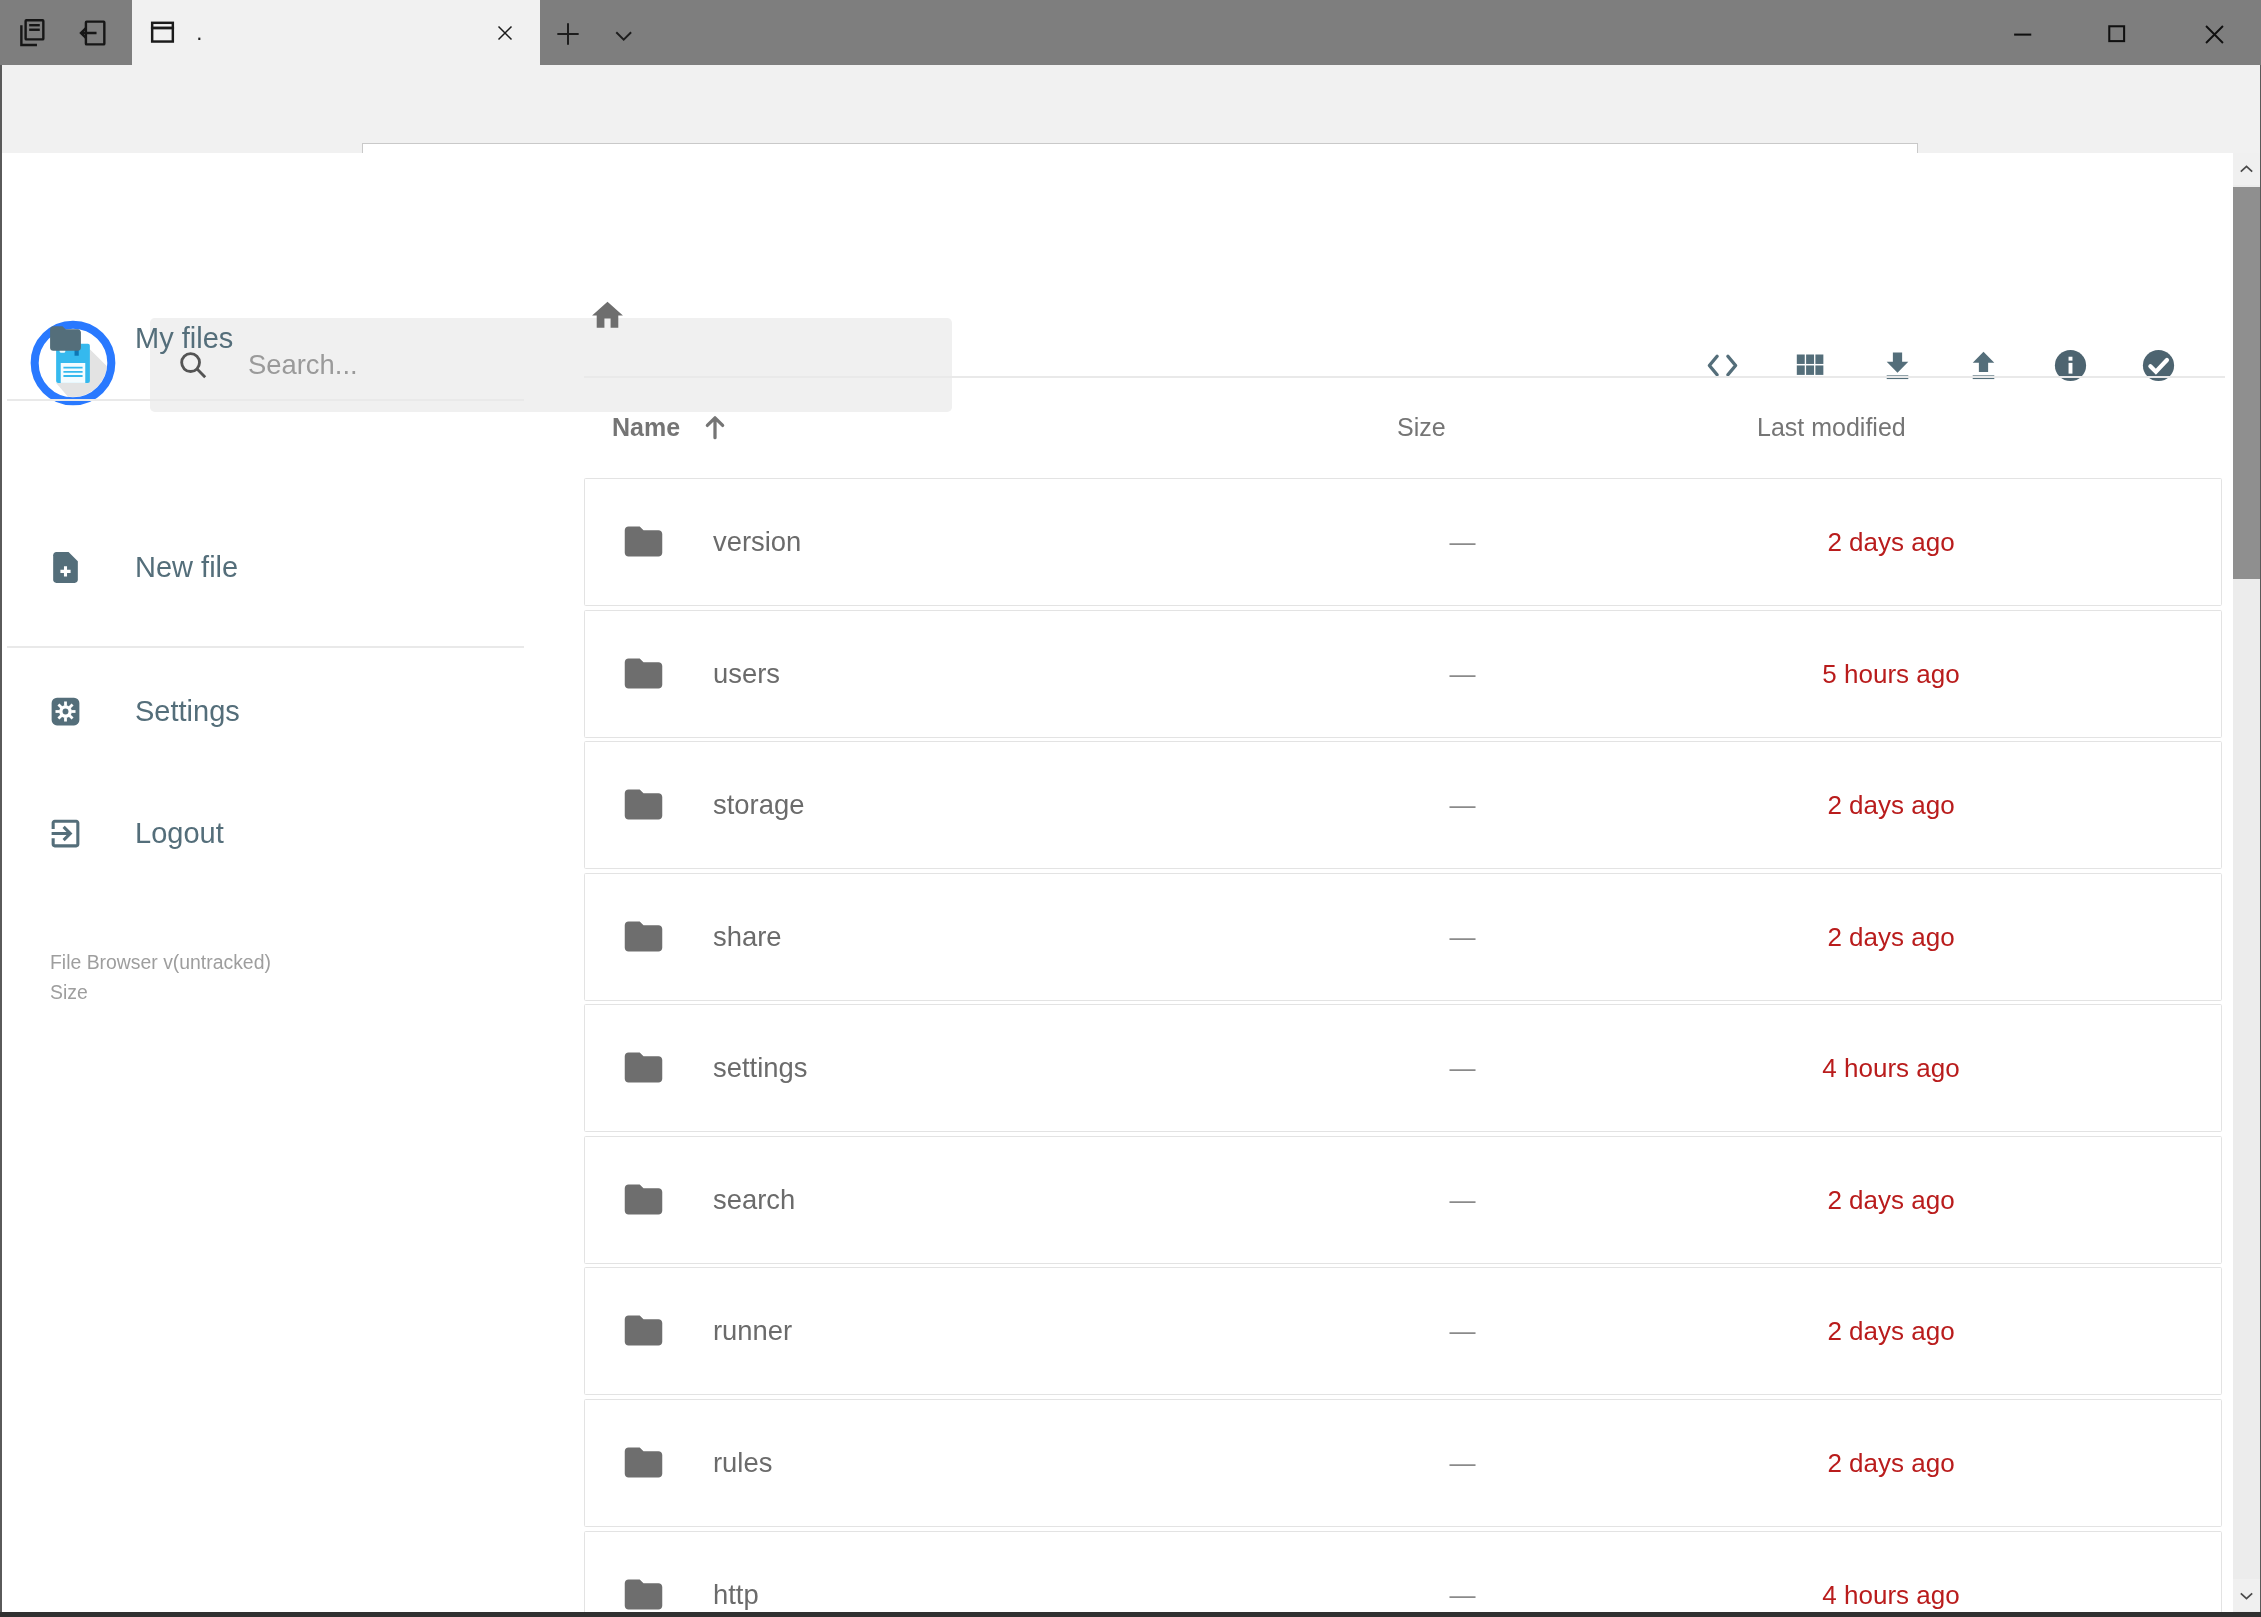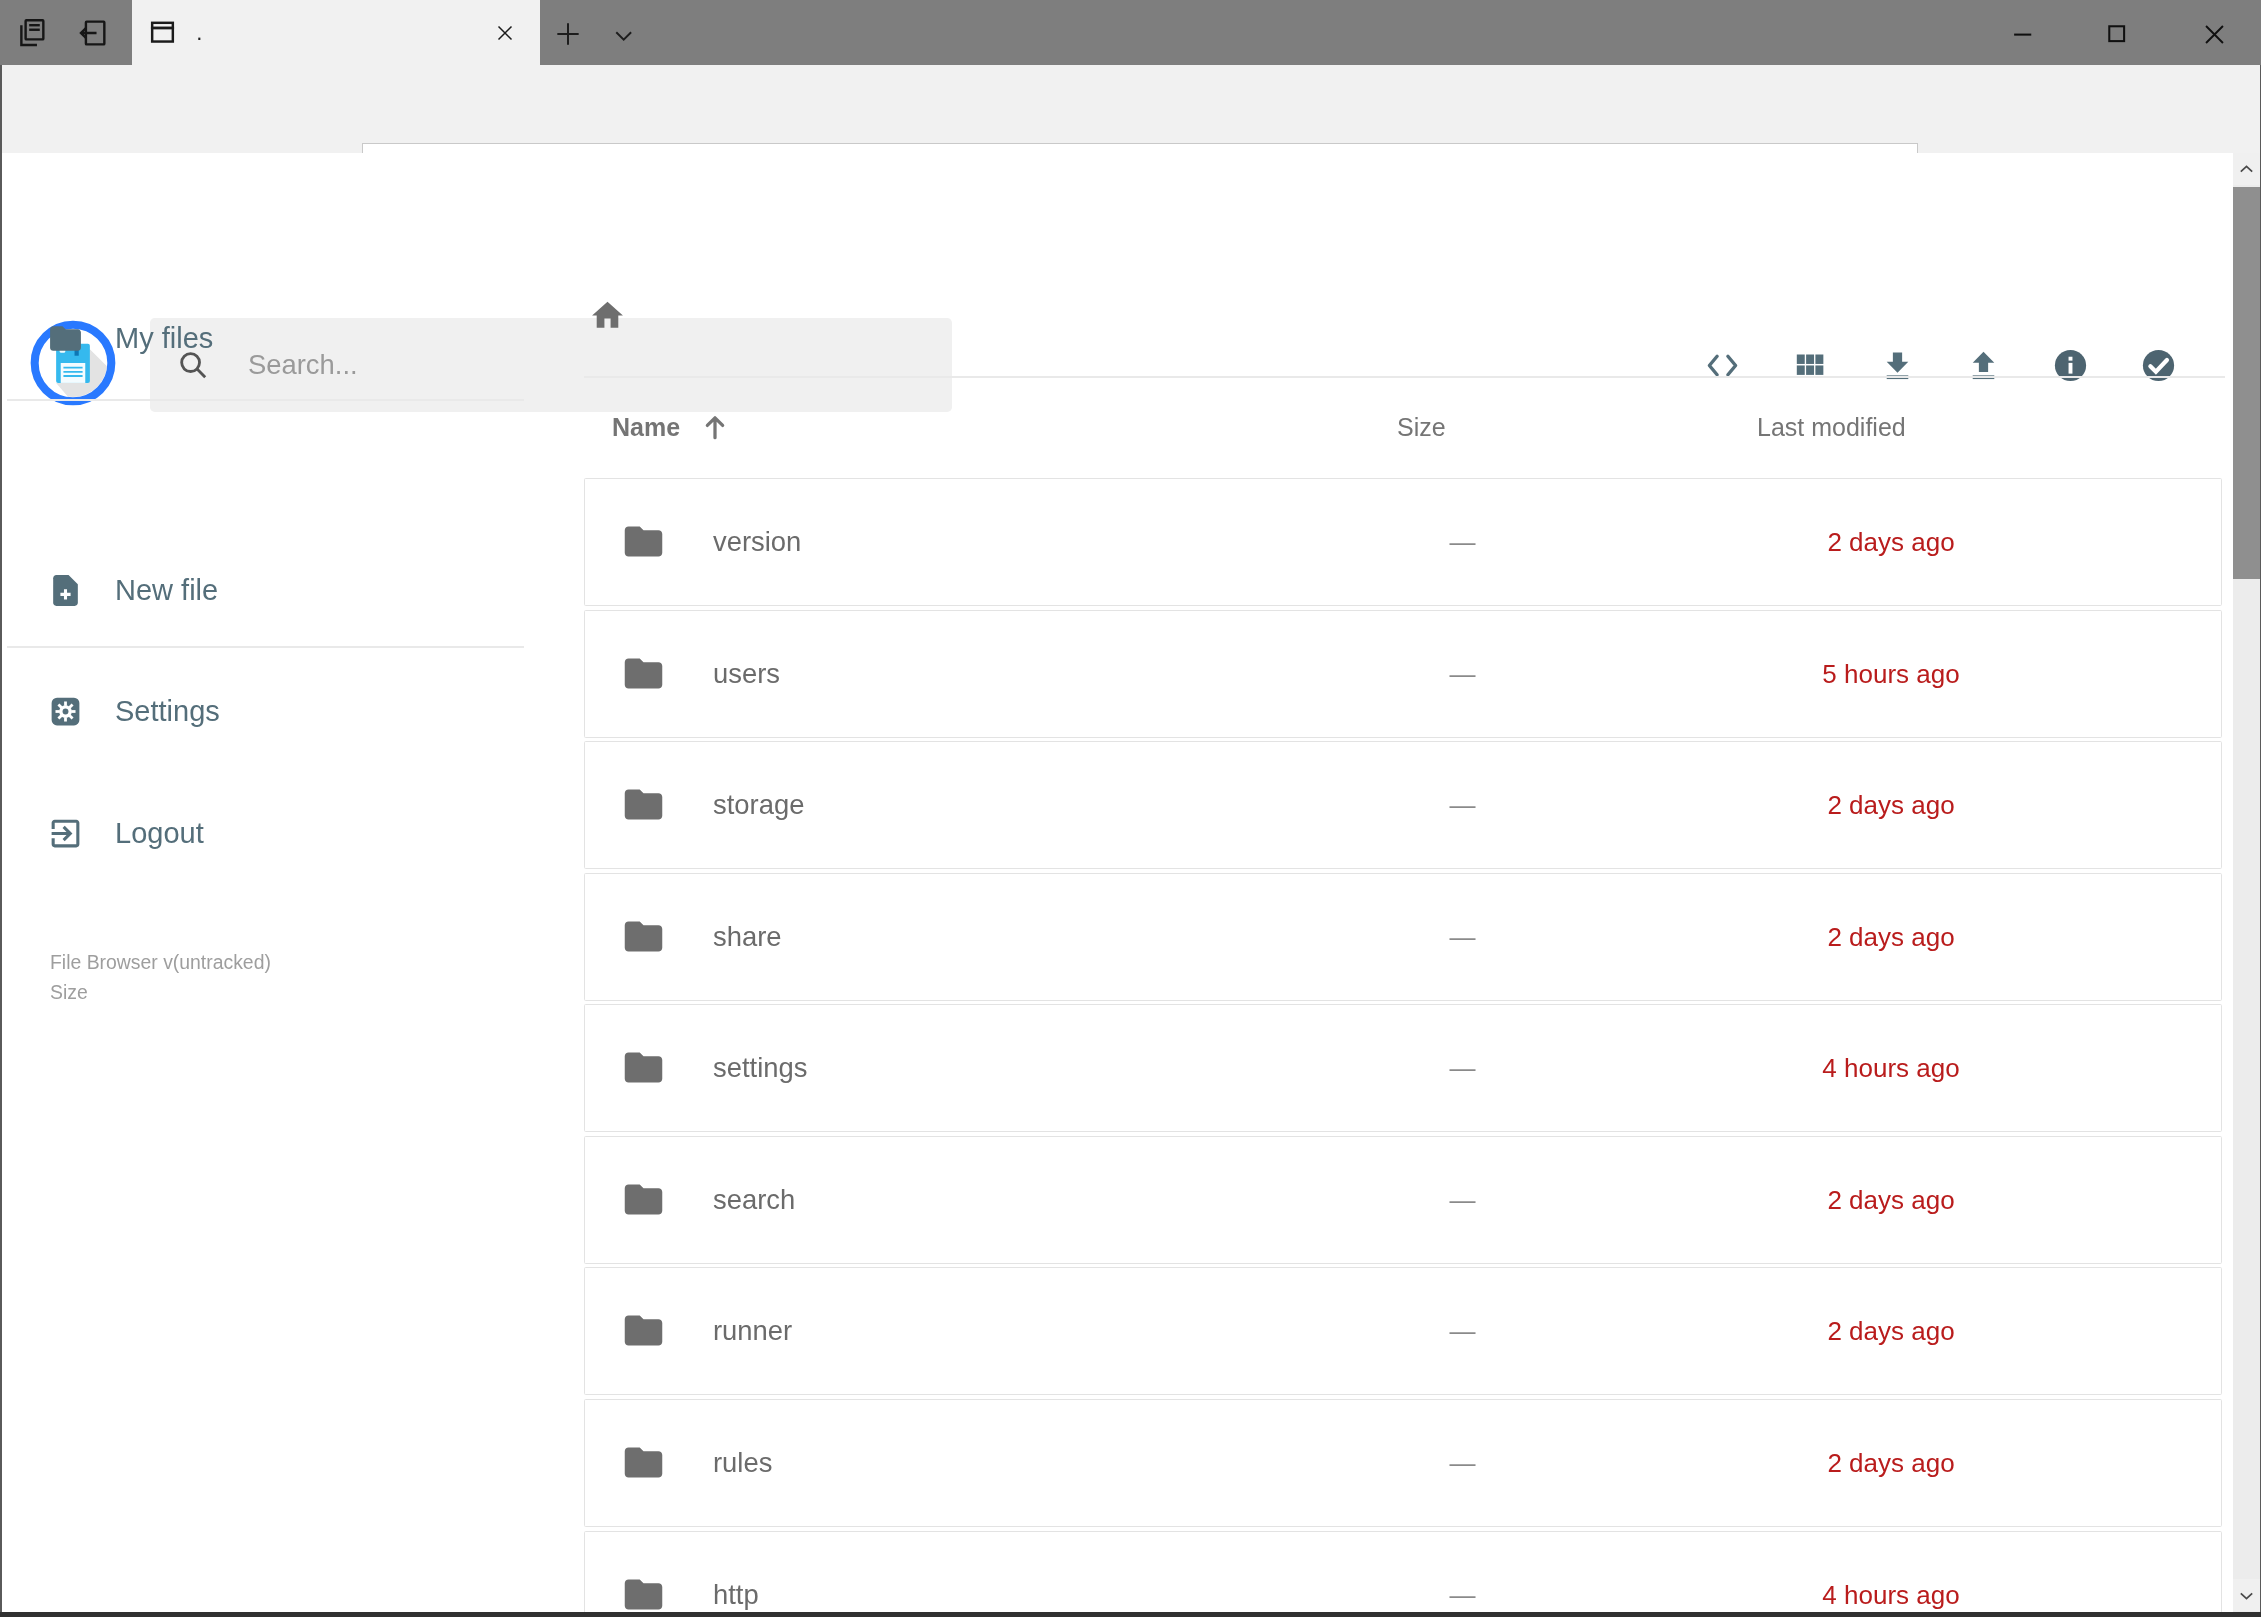--- a/index.html
+++ b/index.html
@@ -18,21 +18,21 @@
   #addressbar{left:362px;top:78px;width:1556px;height:61px;background:#fff;border:0.8px solid #c9c9c9;box-sizing:border-box;display:flex;align-items:center;}
   #addressbar .url{font-size:25px;flex:1;white-space:nowrap;}
   #addressbar .host{color:#2b2b2b;}
   #addressbar .path{color:#8f8f8f;}
   .vdiv{width:0.8px;height:34px;background:#d4d4d4;margin:0 14.5px 0 13px;}
   
   #appheader{left:0;top:153px;width:2261px;height:97px;background:#fff;}
   #searchbox{left:150px;top:165px;width:802px;height:94px;background:#f0f0f0;border-radius:4.8px;display:flex;align-items:center;}
   #searchbox input{border:none;outline:none;background:transparent;font-size:27.4px;color:#444;flex:1;font-family:"Liberation Sans",sans-serif;}
   #searchbox input::placeholder{color:#9a9a9a;}
-  .sideitem{left:0;width:557px;height:53px;display:flex;align-items:center;color:#546e7a;}
+  .sideitem{left:0;width:557px;height:53px;display:flex;align-items:center;color:#546e7a;gap:20px;}
   .sideitem .lbl{font-size:29px;margin-left:29px;}
   .sidediv{left:6.5px;width:517px;height:1.6px;background:#e9e9e9;}
   .foot{left:50px;color:#9e9e9e;font-size:19.4px;}
   
   .hdr{font-size:25px;color:#757575;}
   .row{left:584px;width:1638px;height:128px;background:#fff;border:0.8px solid #e3e3e3;border-radius:1.6px;box-sizing:border-box;}
   .row .fname{position:absolute;left:128px;top:0;height:126px;display:flex;align-items:center;font-size:27.4px;color:#6b6b6b;}
   .row .fsize{position:absolute;left:813px;width:129px;top:0;height:126px;display:flex;align-items:center;justify-content:center;font-size:26px;color:#8a8a8a;}
   .row .fdate{position:absolute;left:1173px;width:266px;top:0;height:126px;display:flex;align-items:center;justify-content:center;font-size:26px;color:#b91c1c;}
   .row .ficon{position:absolute;left:36px;top:40px;}
@@ -303,21 +303,21 @@
   <div class="abs" style="left:0;top:250px;width:557px;height:1362px">
     <div class="abs sideitem" style="top:62px">
       <span class="ib icon" style="width:39px;height:39px;margin-left:47px">
         <svg width="37" height="37" viewBox="0 0 24 24" fill="currentColor">
             <path d="M10 4H4c-1.1 0-2 .9-2 2v12c0 1.1.9 2 2 2h16c1.1 0 2-.9 2-2V8c0-1.1-.9-2-2-2h-8l-2-2z"></path>
           </svg>
       </span>
       <span class="lbl">My files</span>
     </div>
     <div class="abs sidediv" style="top:149px"></div>
-    <div class="abs sideitem" style="top:314px">
+    <div class="abs sideitem" style="top:291px">
       <span class="ib icon" style="width:39px;height:39px;margin-left:47px">
         <svg width="37" height="37" viewBox="0 0 24 24">
             <path d="M14 2H6c-1.1 0-2 .9-2 2v16c0 1.1.9 2 2 2h12c1.1 0 2-.9 2-2V8l-6-6z" fill="currentColor"></path>
             <path d="M12 11.2v6.6M8.7 14.5h6.6" stroke="#fff" stroke-width="2" fill="none"></path>
           </svg>
       </span>
       <span class="lbl">New file</span>
     </div>
     <div class="abs sidediv" style="top:396px"></div>
     <div class="abs sideitem" style="top:435px">

